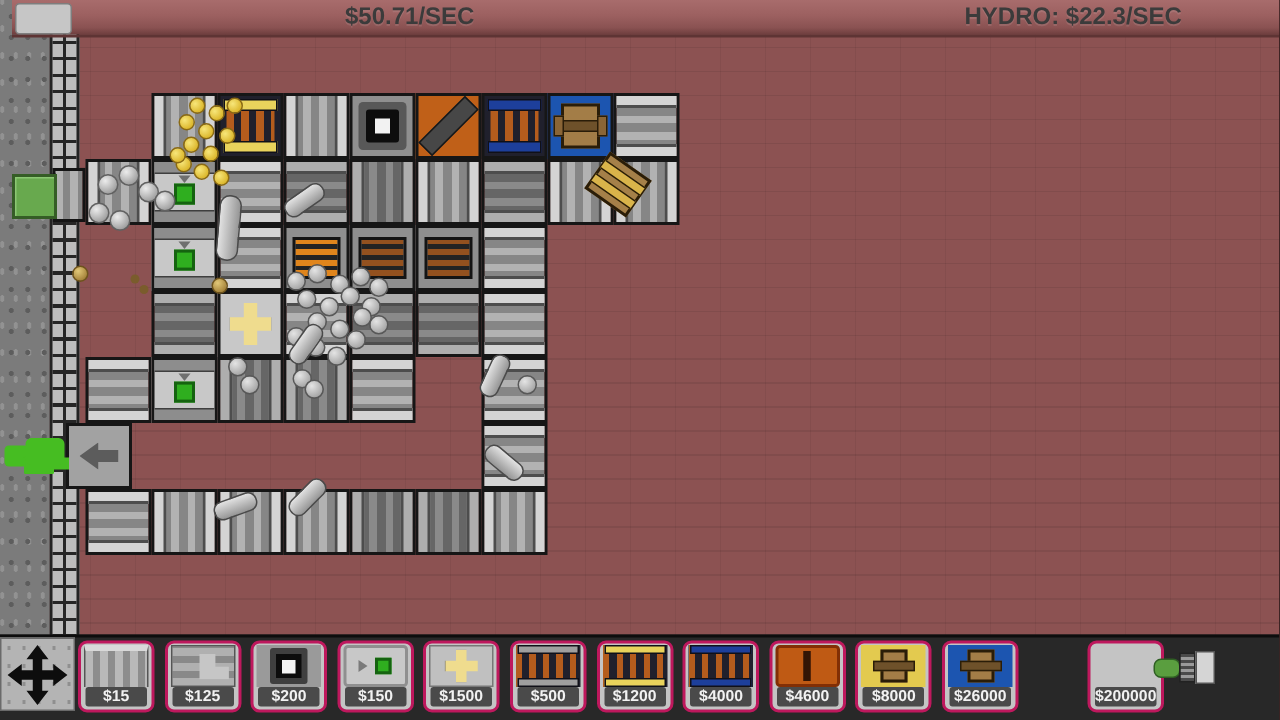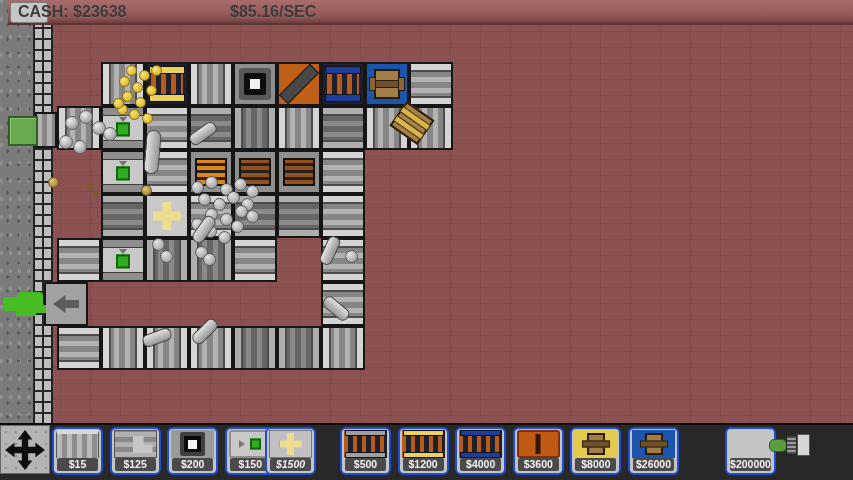--- a/index.html
+++ b/index.html
@@ -116,21 +116,21 @@
   .it-stub{width:22px;height:36px;z-index:1;border:2px solid #141414;
     background:repeating-linear-gradient(90deg,#b2b2b2 0 5px,#868686 5px 10px);}
 
   
   .bottombar{position:absolute;left:0;bottom:0;width:853px;height:57px;z-index:10;background:var(--toolbar-bg,#282828);
     border-top:2px solid #0d0d0d;box-sizing:border-box;}
   .move-tool{position:absolute;left:0;top:0;width:50px;height:49px;background:#b4b4b4;border:1px solid #6a6a6a;
     box-sizing:border-box;display:flex;align-items:center;justify-content:center;
     background-image:radial-gradient(#8f8f8f 1.2px,transparent 1.3px);background-size:10px 12px;}
   .shop-btn{position:absolute;top:2px;width:51px;height:48px;background:var(--button-face,#c4c4c4);
-    border:2px solid #1d4ed8;border-radius:6px;box-sizing:border-box;cursor:pointer;}
+    border:2px solid #be185d;border-radius:6px;box-sizing:border-box;cursor:pointer;}
   .shop-btn .icon{position:relative;display:block;width:43px;height:28px;margin:1px auto 0;}
   .price{position:absolute;left:3px;right:3px;bottom:2px;height:13px;background:#4a4a4a;border-radius:2px;
     color:var(--price-text,#f2f2f2);font-size:10.5px;font-weight:bold;line-height:13px;text-align:center;}
 
   
   .i-conv{background:repeating-linear-gradient(90deg,#b9b9b9 0 5px,#8d8d8d 5px 10px);
     border-top:4px solid #d9d9d9;border-left:1px solid #555;border-right:1px solid #555;box-sizing:border-box;}
   .i-corner{background:repeating-linear-gradient(0deg,#b0b0b0 0 5px,#898989 5px 10px);border:1px solid #555;box-sizing:border-box;}
   .i-corner::after{content:'';position:absolute;right:3px;top:5px;width:20px;height:17px;background:#c6c6c6;
     clip-path:polygon(0 0,55% 0,55% 50%,100% 50%,100% 100%,0 100%);}
@@ -313,22 +313,22 @@
       <div class="item it-bar" style="left: 142px; top: 330.5px; transform: rotate(-20deg);"></div>
       <div class="item it-bar" style="left: 190px; top: 324.5px; transform: rotate(-45deg);"></div>
       <div class="item it-crate" style="left: 395px; top: 108px; transform: rotate(35deg);">
         <i class="a"></i>
         <i class="b"></i>
       </div>
     </div>
 
   <div class="topbar">
     <span class="tb-chip"></span>
-    <span class="tb-text tb-cash">CASH: $23638</span>
-    <span class="tb-text tb-rate">$85.16/SEC</span>
+    <span class="tb-text tb-rate">$50.71/SEC</span>
+    <span class="tb-text tb-hydro">HYDRO: $22.3/SEC</span>
   </div>
 
   <div class="bottombar">
     <div class="move-tool">
       <svg width="42" height="42" viewBox="0 0 40 40">
         <path d="M20 1 L27 10 L23 10 L23 17 L30 17 L30 13 L39 20 L30 27 L30 23 L23 23 L23 30 L27 30 L20 39 L13 30 L17 30 L17 23 L10 23 L10 27 L1 20 L10 13 L10 17 L17 17 L17 10 L13 10 Z" fill="#0d0d0d"></path>
       </svg>
     </div>
     <div id="toolbar-items">
         <div class="shop-btn" style="left: 52px;">
@@ -340,39 +340,39 @@
           <div class="price">$125</div>
         </div>
         <div class="shop-btn" style="left: 167.2px;">
           <span class="icon i-block"></span>
           <div class="price">$200</div>
         </div>
         <div class="shop-btn" style="left: 224.8px;">
           <span class="icon i-buyer"></span>
           <div class="price">$150</div>
         </div>
-        <div class="shop-btn" style="left: 265px; font-style: italic;">
+        <div class="shop-btn" style="left: 282px;">
           <span class="icon i-plus"></span>
           <div class="price">$1500</div>
         </div>
         <div class="shop-btn" style="left: 340px;">
           <span class="icon i-furn"></span>
           <div class="price">$500</div>
         </div>
         <div class="shop-btn" style="left: 397.6px;">
           <span class="icon i-furnY"></span>
           <div class="price">$1200</div>
         </div>
         <div class="shop-btn" style="left: 455.2px;">
           <span class="icon i-furnB"></span>
           <div class="price">$4000</div>
         </div>
         <div class="shop-btn" style="left: 512.8px;">
           <span class="icon i-slit"></span>
-          <div class="price">$3600</div>
+          <div class="price">$4600</div>
         </div>
         <div class="shop-btn" style="left: 570.4px;">
           <span class="icon i-crateY"></span>
           <div class="price">$8000</div>
         </div>
         <div class="shop-btn" style="left: 628px;">
           <span class="icon i-crateB"></span>
           <div class="price">$26000</div>
         </div>
         <div class="shop-btn" style="left: 725px; padding-left: 40px;">

